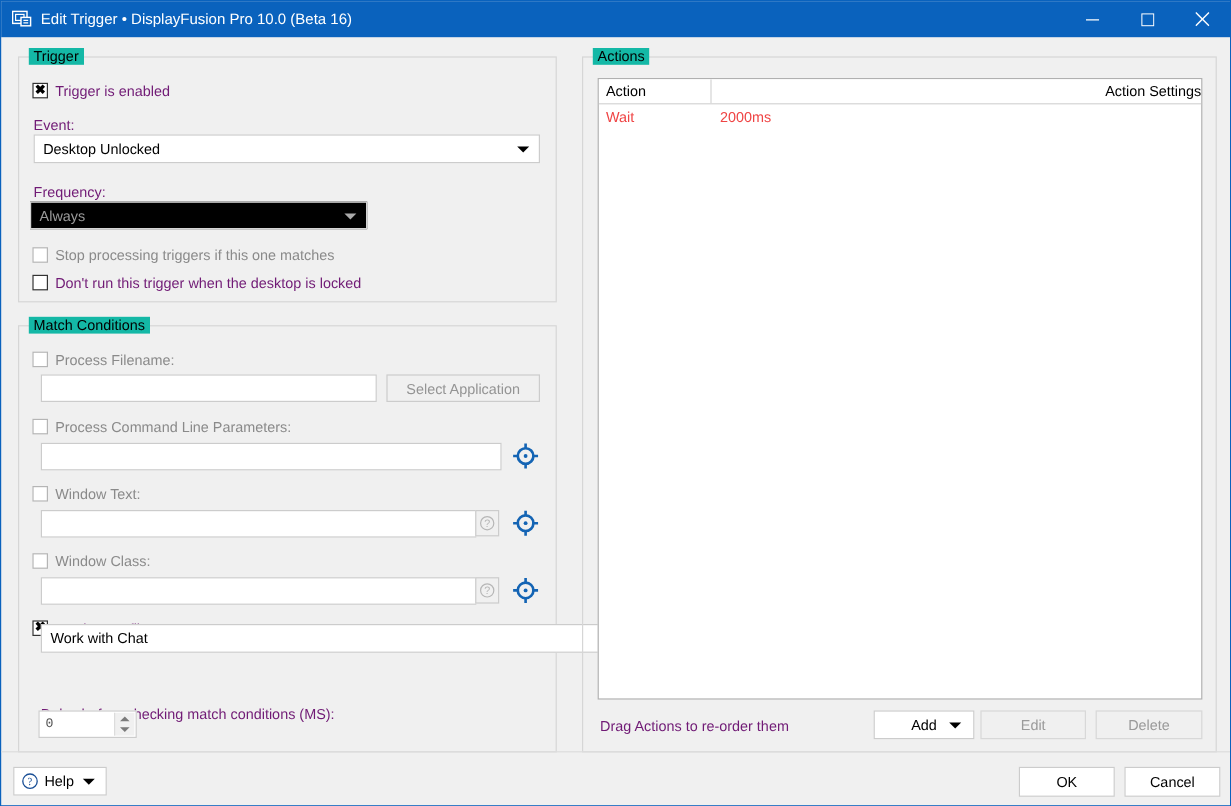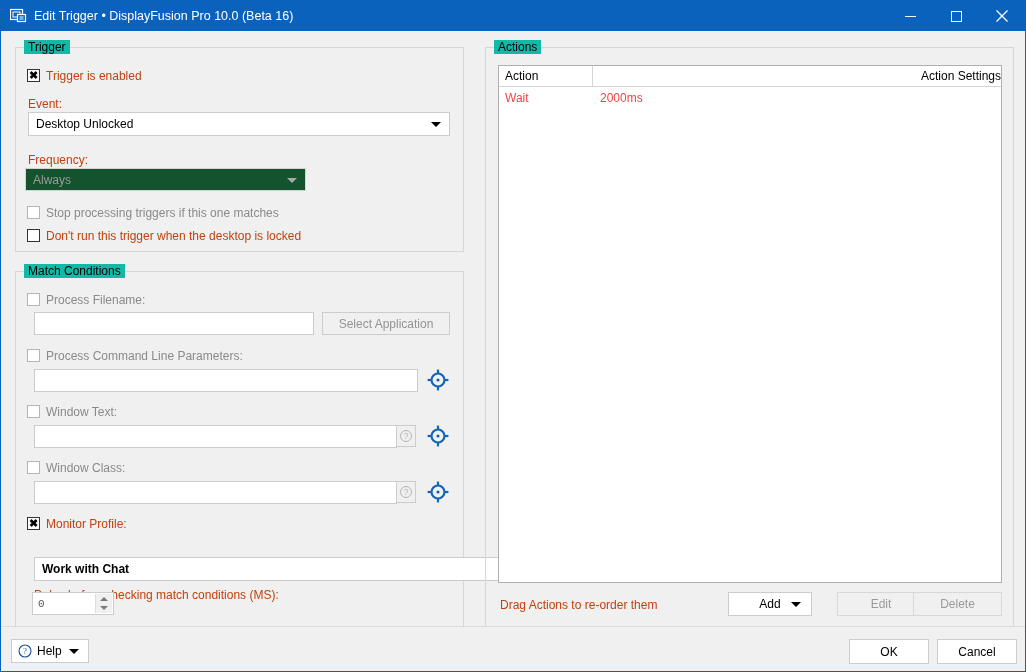--- a/index.html
+++ b/index.html
@@ -71,21 +71,21 @@
     padding: 0 4px;
     font-size: 12px;
     color: #000;
     white-space: nowrap;
   }
 
   
   .lbl {
     position: absolute;
     font-size: 12px;
-    color: #c2410c;
+    color: #701a75;
     white-space: nowrap;
     line-height: 16px;
   }
   .lbl.dim { color: #8a8a8a; }
 
   
   .cb {
     position: absolute;
     width: 13px; height: 13px;
     border: 1px solid #333333;
@@ -111,21 +111,21 @@
     padding: 0 4px;
     outline: none;
   }
 
   
   .combo {
     position: absolute;
     border: 1px solid #cccccc;
     background: #ffffff;
   }
-  .combo.dim { background: #14532d; border-color: #d4d4d4; text-decoration: underline; }
+  .combo.dim { background: #000000; border-color: #d4d4d4; text-decoration: underline; }
   .combo-text {
     position: absolute;
     left: 7px; top: 0; bottom: 0;
     display: flex; align-items: center;
     font-size: 12px; color: #000;
     white-space: nowrap;
   }
   .combo.dim .combo-text { color: #9a9a9a; }
   .combo-arrow {
     position: absolute;
@@ -403,21 +403,21 @@
       <line x1="11" y1="17.4" x2="11" y2="21.4" stroke="#1464b4" stroke-width="2.2"></line>
       <line x1="0.6" y1="11" x2="4.6" y2="11" stroke="#1464b4" stroke-width="2.2"></line>
       <line x1="17.4" y1="11" x2="21.4" y2="11" stroke="#1464b4" stroke-width="2.2"></line>
     </svg>
   </span>
 
   <div class="cb" style="left:26px; top:516px;">
     <span class="x">✖</span>
   </div>
   <span class="lbl" style="left:45px; top:515px;">Monitor Profile:</span>
-  <div class="combo" style="left:33px; top:556px; width:485px; height:24px;font-weight:bold;">
+  <div class="combo" style="left:33px; top:519px; width:485px; height:24px;">
     <span class="combo-text">Work with Chat</span>
     <span class="combo-arrow"></span>
   </div>
 
   <span class="lbl" style="left:33px; top:586px;">Delay before checking match conditions (MS):</span>
   <div class="spin" style="left:31px; top:590px; width:82px; height:23px; top:591px;">
     <span class="spin-val">0</span>
     <div class="spin-btns">
       <div>
           <span class="tri-up"></span>
@@ -442,21 +442,21 @@
       <div class="acell c1">2000ms</div>
     </div>
   </div>
 
   <span class="lbl" style="left:499px; top:596px;">Drag Actions to re-order them</span>
 
   <div class="btn" style="left:727px; top:591px; width:84px; height:24px;">
     <span>Add</span>
     <span class="addarrow"></span>
   </div>
-  <button class="btn disabled" style="left:816px; top:591px; width:88px; height:24px;margin-left:20px;">Edit</button>
+  <button class="btn disabled" style="left:816px; top:591px; width:88px; height:24px;">Edit</button>
   <button class="btn disabled" style="left:912px; top:591px; width:89px; height:24px;">Delete</button>
 
   <div id="footer-sep"></div>
 
   <div id="help-btn">
     <span id="help-icon">
       <svg width="14" height="14" viewBox="0 0 14 14">
         <circle cx="7" cy="7" r="6" fill="none" stroke="#1a4f96" stroke-width="1.1"></circle>
         <text x="7" y="10.4" text-anchor="middle" font-size="9" font-family="Liberation Serif, serif" fill="#1a4f96">?</text>
       </svg>

